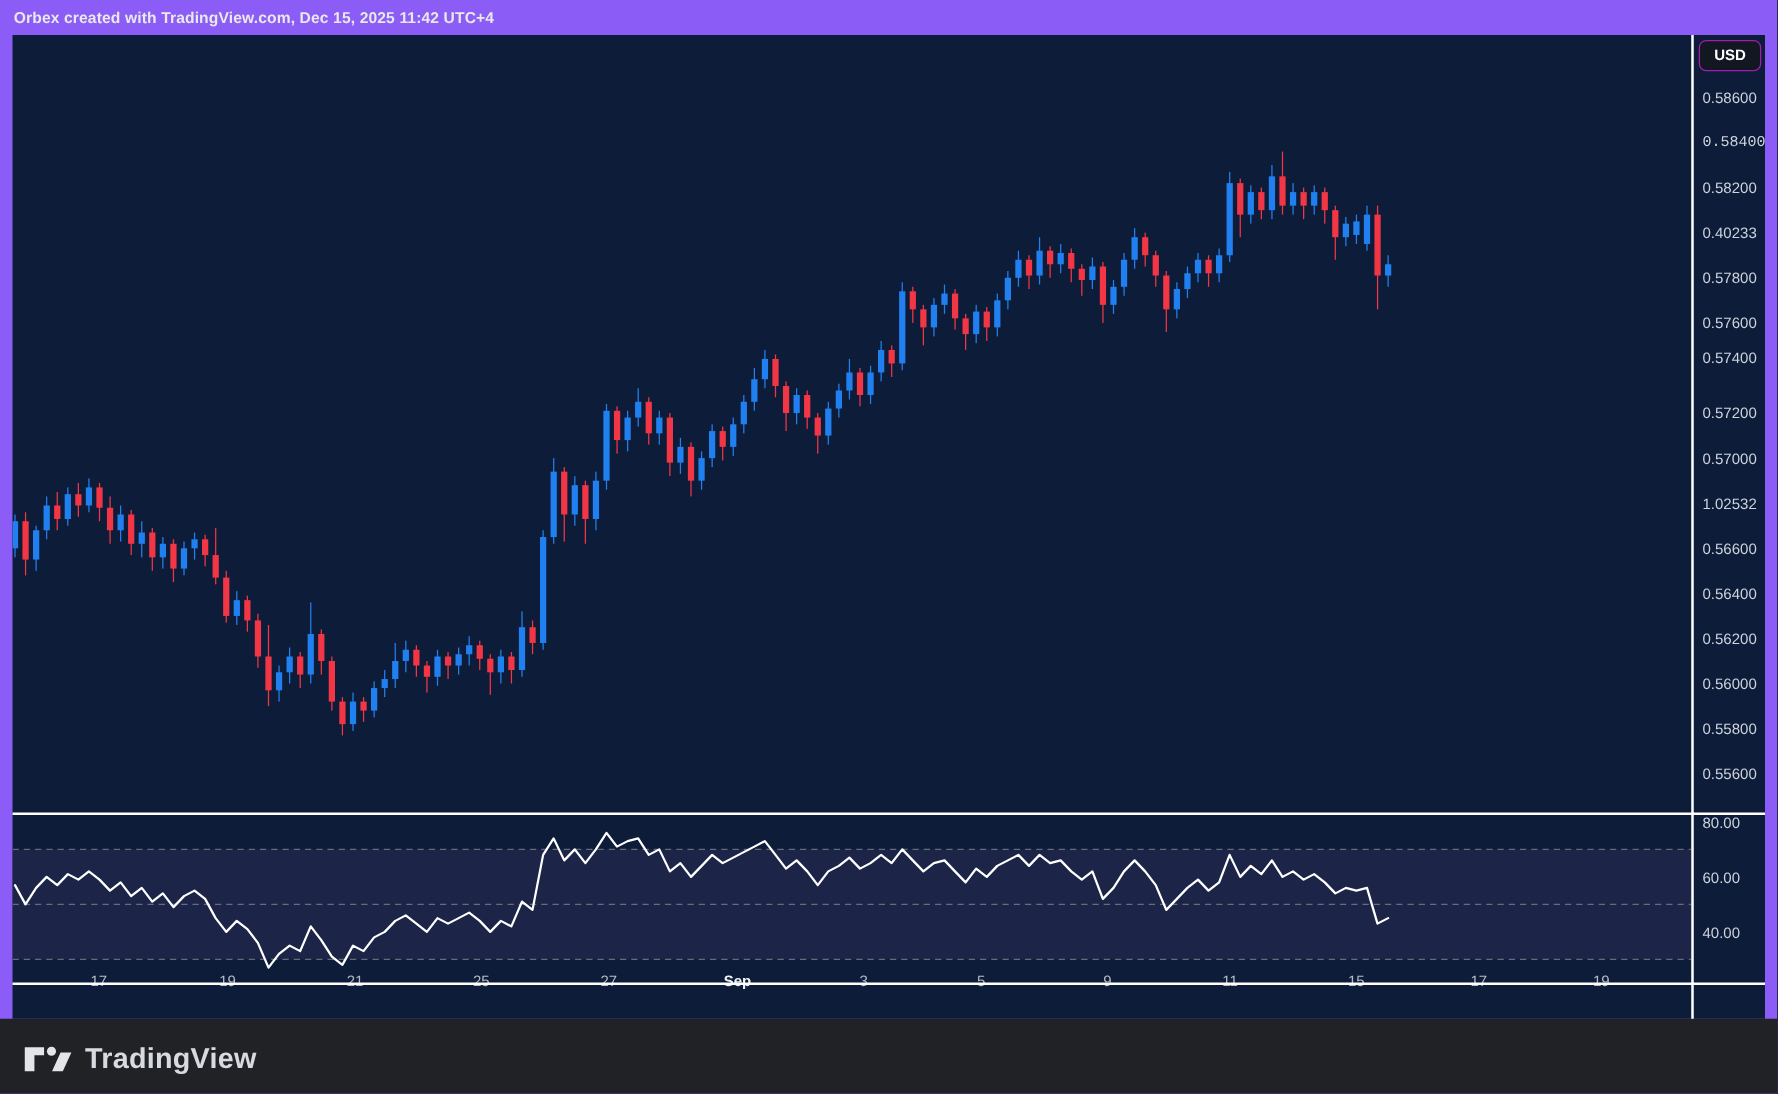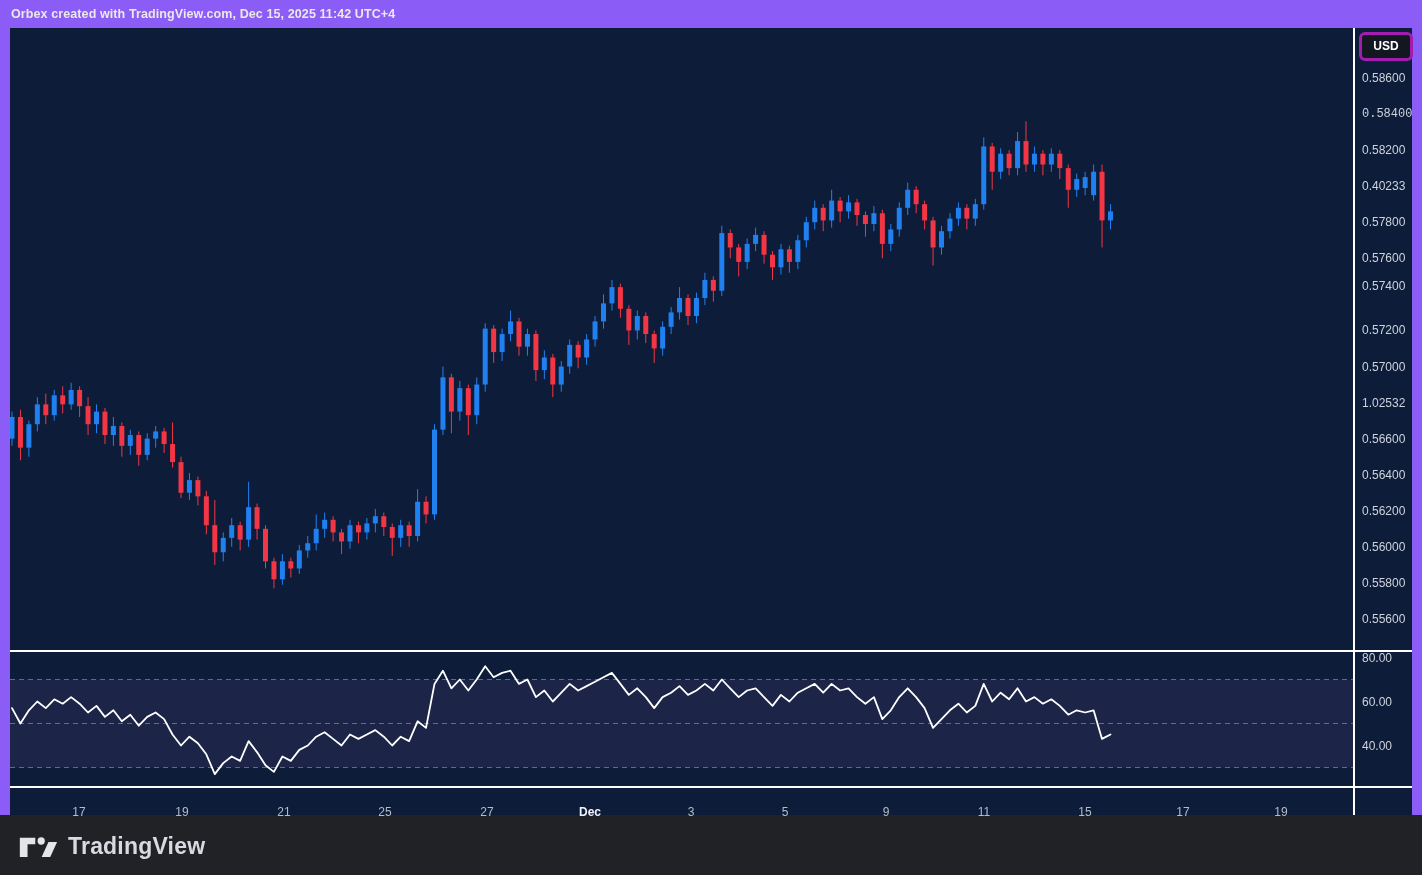--- a/index.html
+++ b/index.html
@@ -13,23 +13,23 @@
   .rsi-pane{top:624px;width:1343px;height:134px;}
   .pane svg{position:absolute;left:0;top:0;display:block;}
   .sep{position:absolute;left:0;width:1402px;height:2px;background:#ffffff;z-index:3;}
   .sep1{top:622px;}
   .sep2{top:758px;}
   .vline{position:absolute;left:1343px;top:0;width:2px;height:787px;background:#ffffff;z-index:4;}
   .price-axis{position:absolute;left:1345px;top:0;width:57px;height:758px;z-index:2;}
   .axis-label{position:absolute;left:7px;height:16px;line-height:16px;
         color:#ced3dc;font-size:12px;white-space:nowrap;}
   .usd-btn{position:absolute;left:4px;top:4px;width:48px;height:23px;background:#131722;
-        border:3px solid #a21caf;border-radius:6px;color:#ffffff;font-size:12px;font-weight:700;
+        border:1px solid #a21caf;border-radius:6px;color:#ffffff;font-size:12px;font-weight:700;
         text-align:center;line-height:23px;cursor:pointer;}
-  .time-axis{position:absolute;left:0;top:771px;width:1327px;height:27px;z-index:2;padding-left:20px;}
+  .time-axis{position:absolute;left:0;top:744px;width:1327px;height:27px;z-index:2;padding-left:20px;}
   .time-label{position:absolute;top:6px;width:44px;margin-left:-22px;text-align:center;
         color:#b6bbc6;font-size:12px;}
   .time-label.bold{color:#f0f2f6;font-weight:700;}
   .footer{position:absolute;left:0;top:815px;width:1422px;height:60px;background:#212226;padding-left:13px;}
   .brand{position:absolute;left:18px;top:16px;display:flex;align-items:center;gap:10px;
         color:#d7dae1;font-size:23px;font-weight:700;letter-spacing:.2px;cursor:pointer;}
   .brand svg{display:block;}
 </style>
 </head>
 <body>
@@ -320,21 +320,21 @@
     </div>
 
     <div class="sep sep2"></div>
 
     <div class="time-axis" id="time-axis">
         <div class="time-label" style="left: 69px;">17</div>
         <div class="time-label" style="left: 172px;">19</div>
         <div class="time-label" style="left: 274px;">21</div>
         <div class="time-label" style="left: 375px;">25</div>
         <div class="time-label" style="left: 477px;">27</div>
-        <div class="time-label bold" style="left: 580px;">Dec</div>
+        <div class="time-label bold" style="left: 580px;">Sep</div>
         <div class="time-label" style="left: 681px;">3</div>
         <div class="time-label" style="left: 775px;">5</div>
         <div class="time-label" style="left: 876px;">9</div>
         <div class="time-label" style="left: 974px;">11</div>
         <div class="time-label" style="left: 1075px;">15</div>
         <div class="time-label" style="left: 1173px;">17</div>
         <div class="time-label" style="left: 1271px;">19</div>
       </div>
 
     <div class="price-axis" id="price-axis">

